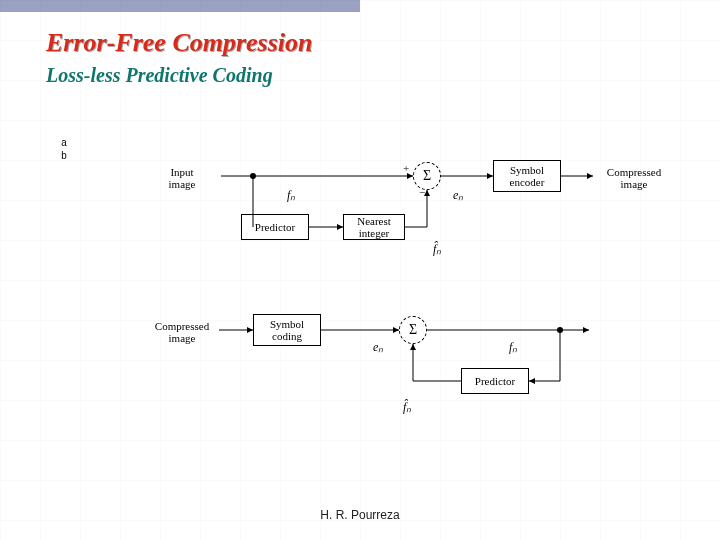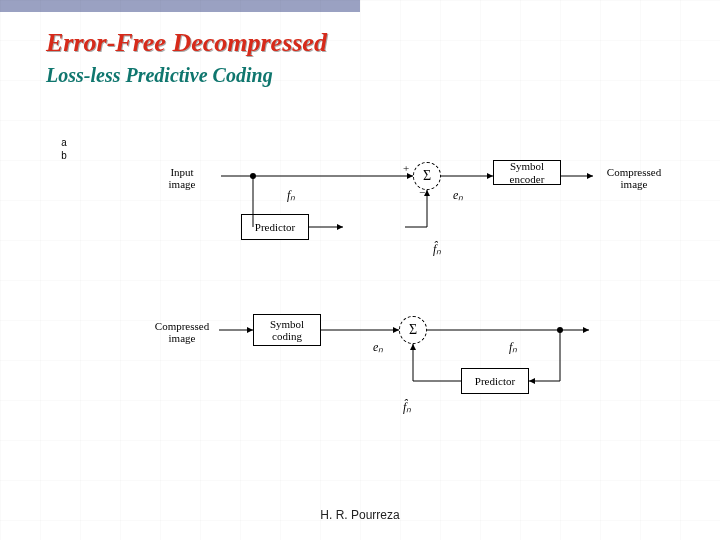--- a/index.html
+++ b/index.html
@@ -112,21 +112,21 @@
     pointer-events: none;
   }
   .smalllabel { position: absolute; font-size: 12px; font-style: italic; margin-top: 32px; }
 </style>
 </head>
 <body>
 
 <div class="topbar"></div>
 <div class="grid"></div>
 
-<div class="title">Error-Free Decompressed</div>
+<div class="title">Error-Free Compression</div>
 <div class="subtitle">Loss-less Predictive Coding</div>
 
 <div class="diagram">
 
   <div class="caption">
     <div class="ab">
       <span>a</span><br>
       <span>b</span>
     </div>
   </div>
@@ -135,28 +135,31 @@
   <div class="smalllabel" style="top:24px;left:232px">fₙ</div>
 
   <div class="sumC" style="top:32px;left:358px;width:28px;height:28px">
     <span>Σ</span>
   </div>
   <div class="sign" style="top:32px;left:348px">+</div>
   <div class="sign" style="top:56px;left:364px">−</div>
 
   <div class="smalllabel" style="top:24px;left:398px">eₙ</div>
 
-  <div class="box" style="top:30px;left:438px;width:68px;height:25px">
+  <div class="box" style="top:30px;left:438px;width:68px;height:32px">
     <span>Symbol encoder</span>
   </div>
 
   <div class="node" style="top:36px;left:540px;width:78px">Compressed image</div>
 
   <div class="box" style="top:84px;left:186px;width:68px;height:26px">
     <span>Predictor</span>
+  </div>
+  <div class="box" style="top:84px;left:288px;width:62px;height:26px">
+    <span>Nearest integer</span>
   </div>
   <div class="smalllabel" style="top:78px;left:378px">f̂ₙ</div>
 
   <div class="dot" style="top:43px;left:195px"></div>
 
   <div class="node" style="top:190px;left:90px;width:74px">Compressed image</div>
 
   <div class="box" style="top:184px;left:198px;width:68px;height:32px">
     <span>Symbol coding</span>
   </div>

